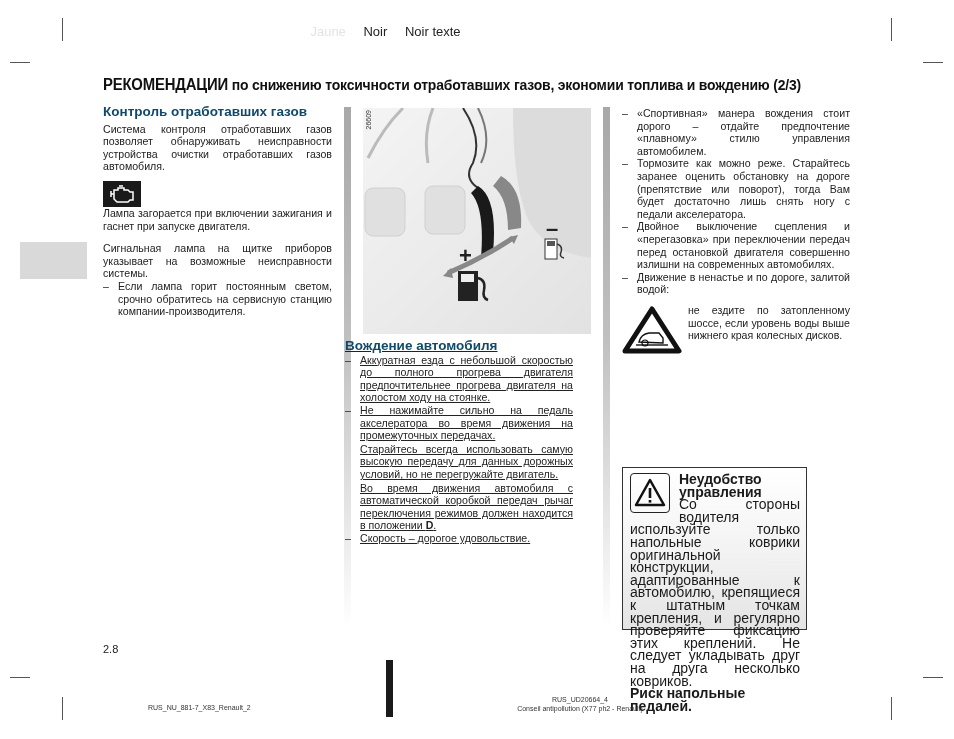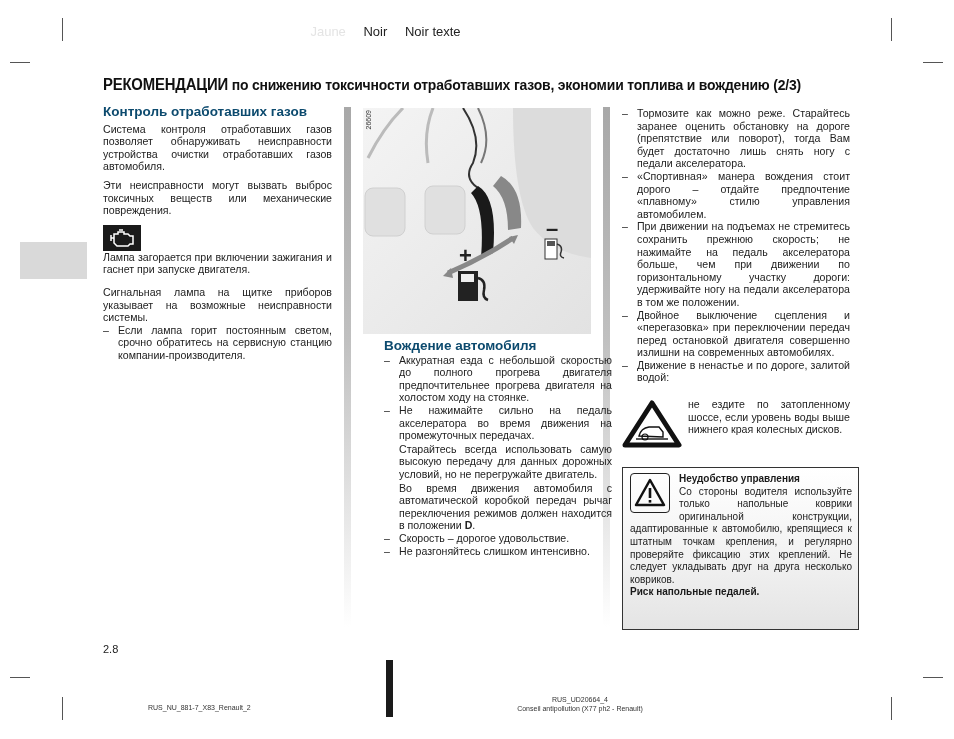--- a/index.html
+++ b/index.html
@@ -33,21 +33,21 @@
 
   .gbar { position: absolute; width: 7px; background: linear-gradient(to bottom, #a8a8a8 0%, #c0c0c0 45%, #ffffff 100%); }
 
   .engine-icon { float: left; width: 38px; height: 26px; background: #1a1a1a; margin: 2px 10px 0 0; display: flex; align-items: center; justify-content: center; }
 
   .figure { position: absolute; left: 363px; top: 108px; width: 228px; height: 226px; background: #ececec; overflow: hidden; }
   .figure-code { position: absolute; left: 2px; top: 2px; font-size: 7px; color: #333; writing-mode: vertical-rl; transform: rotate(180deg); }
 
   .warn-inline { float: left; width: 60px; height: 48px; margin: 2px 6px 0 0; }
 
-  .warn-box { position: absolute; left: 622px; top: 467px; width: 237px; height: 163px; border: 1px solid #333; background: linear-gradient(to bottom, #ffffff 0%, #f2f2f2 55%, #e4e4e4 100%); box-sizing: border-box; padding: 5px 6px 4px 7px; font-size: 10px; line-height: 12.6px; }
+  .warn-box { position: absolute; left: 622px; top: 467px; width: 185px; height: 163px; border: 1px solid #333; background: linear-gradient(to bottom, #ffffff 0%, #f2f2f2 55%, #e4e4e4 100%); box-sizing: border-box; padding: 5px 6px 4px 7px; font-size: 14px; line-height: 12.6px; }
   .warn-box .warn-icon { float: left; width: 40px; height: 40px; margin: 0 9px 2px 0; border: 1.5px solid #222; border-radius: 4px; box-sizing: border-box; display: flex; align-items: center; justify-content: center; }
   .warn-box .wt { font-weight: bold; }
   .warn-box .wb { text-align: justify; }
 
   .page-num { position: absolute; left: 103px; top: 643px; font-size: 11px; color: #222; }
   .center-bar { position: absolute; left: 386px; top: 660px; width: 7px; height: 57px; background: #1a1a1a; }
   .footer-left { position: absolute; left: 148px; top: 704px; font-size: 7px; color: #333; }
   .footer-right { position: absolute; left: 490px; top: 695px; width: 180px; text-align: center; font-size: 7px; line-height: 9px; color: #333; }
 </style>
 </head>
@@ -71,21 +71,20 @@
 <div class="page-title"><span class="upper">РЕКОМЕНДАЦИИ</span><span> по снижению токсичности отработавших газов, экономии топлива и вождению (2/3)</span></div>
 
 <div class="side-tab"></div>
 
 <div class="gbar" style="left:344px;top:107px;height:520px;"></div>
 <div class="gbar" style="left:603px;top:107px;height:520px;"></div>
 
 <div class="col" style="left:103px;top:106px;width:229px;">
   <div class="h2">Контроль отработавших газов</div>
   <p>Система контроля отработавших газов позволяет обнаруживать неисправности устройства очистки отработавших газов автомобиля.</p>
-  <p>Эти неисправности могут вызвать выброс токсичных веществ или механические повреждения.</p>
   <div style="margin-top:2px;">
     <div class="engine-icon">
       <svg width="28" height="18" viewBox="0 0 28 18">
         <path d="M3 6 v6 M3 9 h3 M6 5 h4 v-2 h6 v2 h4 l2 2 h3 v8 h-3 l-2 2 h-11 l-3 -3 v-8 z M11 1 h4" fill="none" stroke="#fff" stroke-width="1.5"></path>
       </svg>
     </div>
     <p style="margin:0 0 10px 0;clear:both;">Лампа загорается при включении зажигания и гаснет при запуске двигателя.</p>
     <p style="margin:0;">Сигнальная лампа на щитке приборов указывает на возможные неисправности системы.</p>
   </div>
   <ul class="dash-list">
@@ -123,43 +122,41 @@
     </g>
     <g>
       <rect x="182" y="131" width="12" height="20" fill="#fff" stroke="#333"></rect>
       <rect x="184" y="133" width="8" height="5" fill="#555"></rect>
       <path d="M194 136 q6 2 4 8 q-2 5 3 6" stroke="#333" stroke-width="1.5" fill="none"></path>
     </g>
   </svg>
   <span class="figure-code">26609</span>
 </div>
 
-<div class="col" style="left:384px;top:340px;width:228px;">
+<div class="col" style="left:345px;top:340px;width:228px;text-decoration:underline;">
   <div class="h2" style="margin-bottom:1px;">Вождение автомобиля</div>
   <ul class="dash-list">
     <li><span>Аккуратная езда с небольшой скоростью до полного прогрева двигателя предпочтительнее прогрева двигателя на холостом ходу на стоянке.</span></li>
     <li>
       <span>Не нажимайте сильно на педаль акселератора во время движения на промежуточных передачах.</span>
       <span class="sub">Старайтесь всегда использовать самую высокую передачу для данных дорожных условий, но не перегружайте двигатель.</span>
       <span class="sub"><span>Во время движения автомобиля с автоматической коробкой передач рычаг переключения режимов должен находится в положении </span><b>D</b><span>.</span></span>
     </li>
     <li><span>Скорость – дорогое удовольствие.</span></li>
-    <li><span>Не разгоняйтесь слишком интенсивно.</span></li>
   </ul>
 </div>
 
 <div class="col" style="left:622px;top:107px;width:228px;">
   <ul class="dash-list">
+    <li>«Спортивная» манера вождения стоит дорого – отдайте предпочтение «плавному» стилю управления автомобилем.</li>
     <li>Тормозите как можно реже. Старайтесь заранее оценить обстановку на дороге (препятствие или поворот), тогда Вам будет достаточно лишь снять ногу с педали акселератора.</li>
-    <li>«Спортивная» манера вождения стоит дорого – отдайте предпочтение «плавному» стилю управления автомобилем.</li>
-    <li>При движении на подъемах не стремитесь сохранить прежнюю скорость; не нажимайте на педаль акселератора больше, чем при движении по горизонтальному участку дороги: удерживайте ногу на педали акселератора в том же положении.</li>
     <li>Двойное выключение сцепления и «перегазовка» при переключении передач перед остановкой двигателя совершенно излишни на современных автомобилях.</li>
     <li>Движение в ненастье и по дороге, залитой водой:</li>
   </ul>
-  <div style="margin-top:14px;">
+  <div style="margin-top:8px;">
     <div class="warn-inline">
       <svg width="60" height="48" viewBox="0 0 60 48">
         <path d="M30 3 L57 45 L3 45 Z" fill="none" stroke="#111" stroke-width="5" stroke-linejoin="round"></path>
         <path d="M17 36 q2 -8 10 -9 l10 0 l4 5 l0 5 z" fill="none" stroke="#111" stroke-width="1.4"></path>
         <circle cx="23" cy="37" r="3" fill="none" stroke="#111" stroke-width="1.2"></circle>
         <path d="M14 39 h32" stroke="#111" stroke-width="1.4"></path>
       </svg>
     </div>
     <p style="margin:0;">не ездите по затопленному шоссе, если уровень воды выше нижнего края колесных дисков.</p>
   </div>

